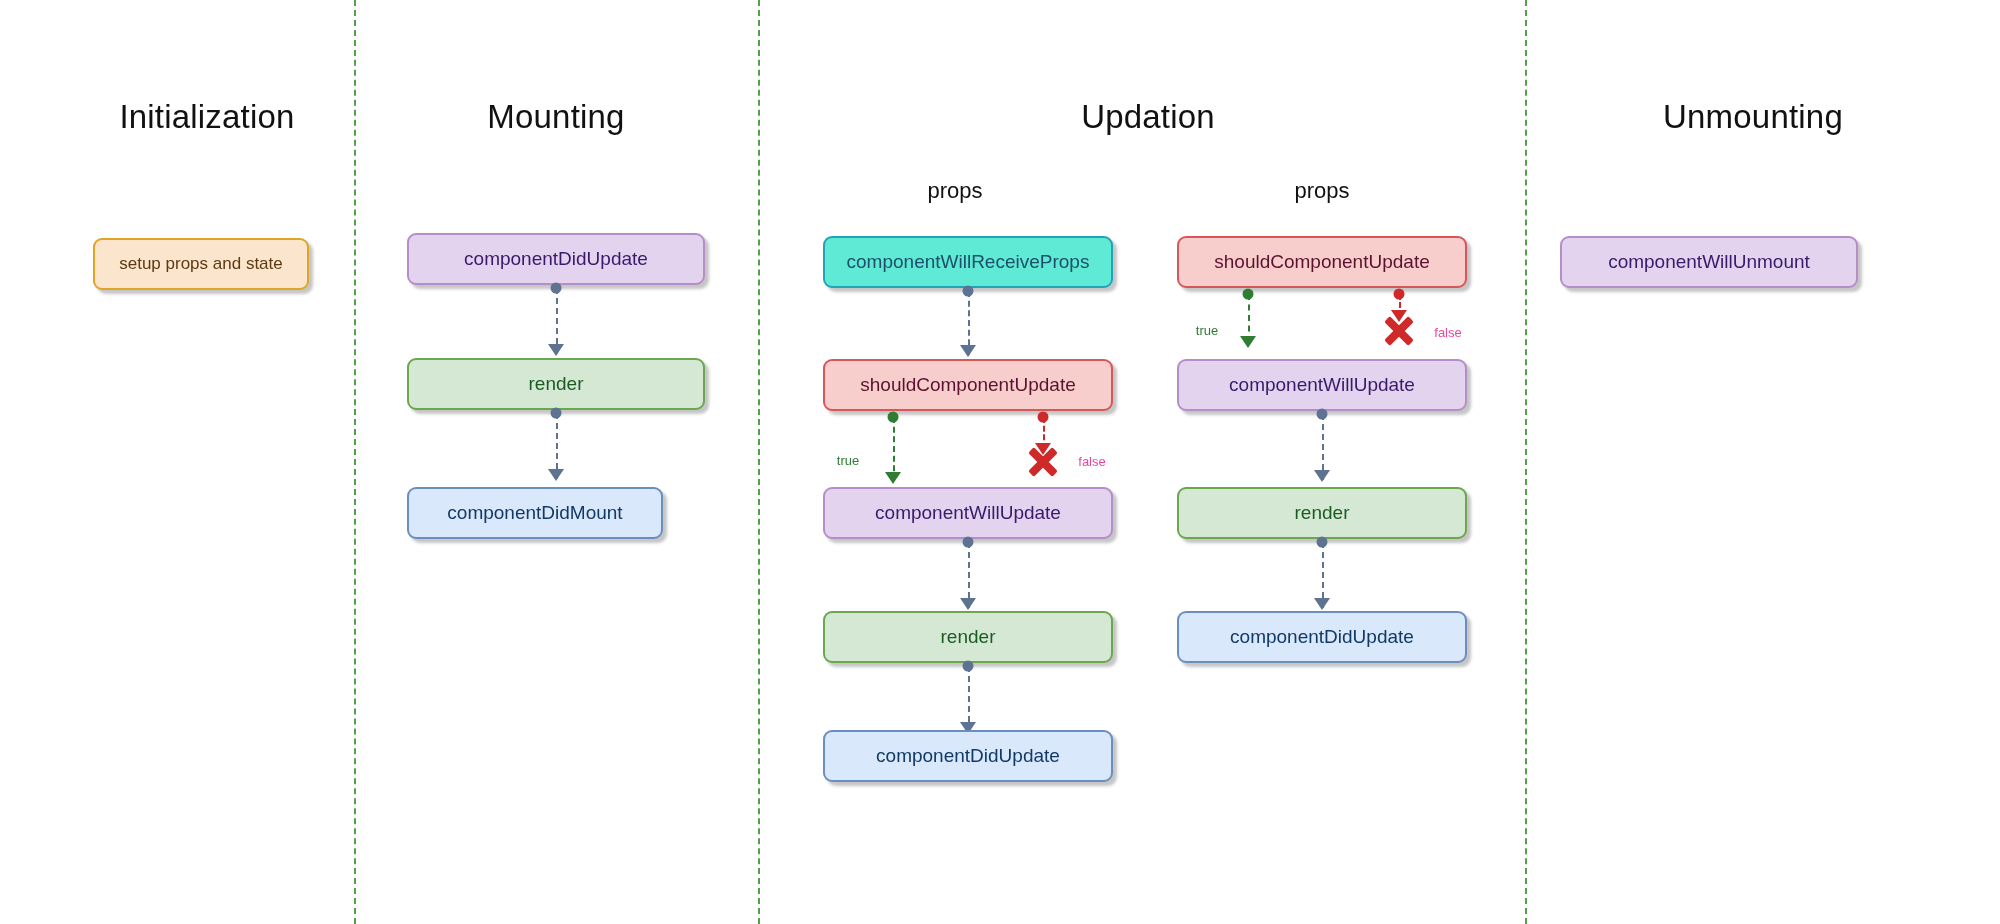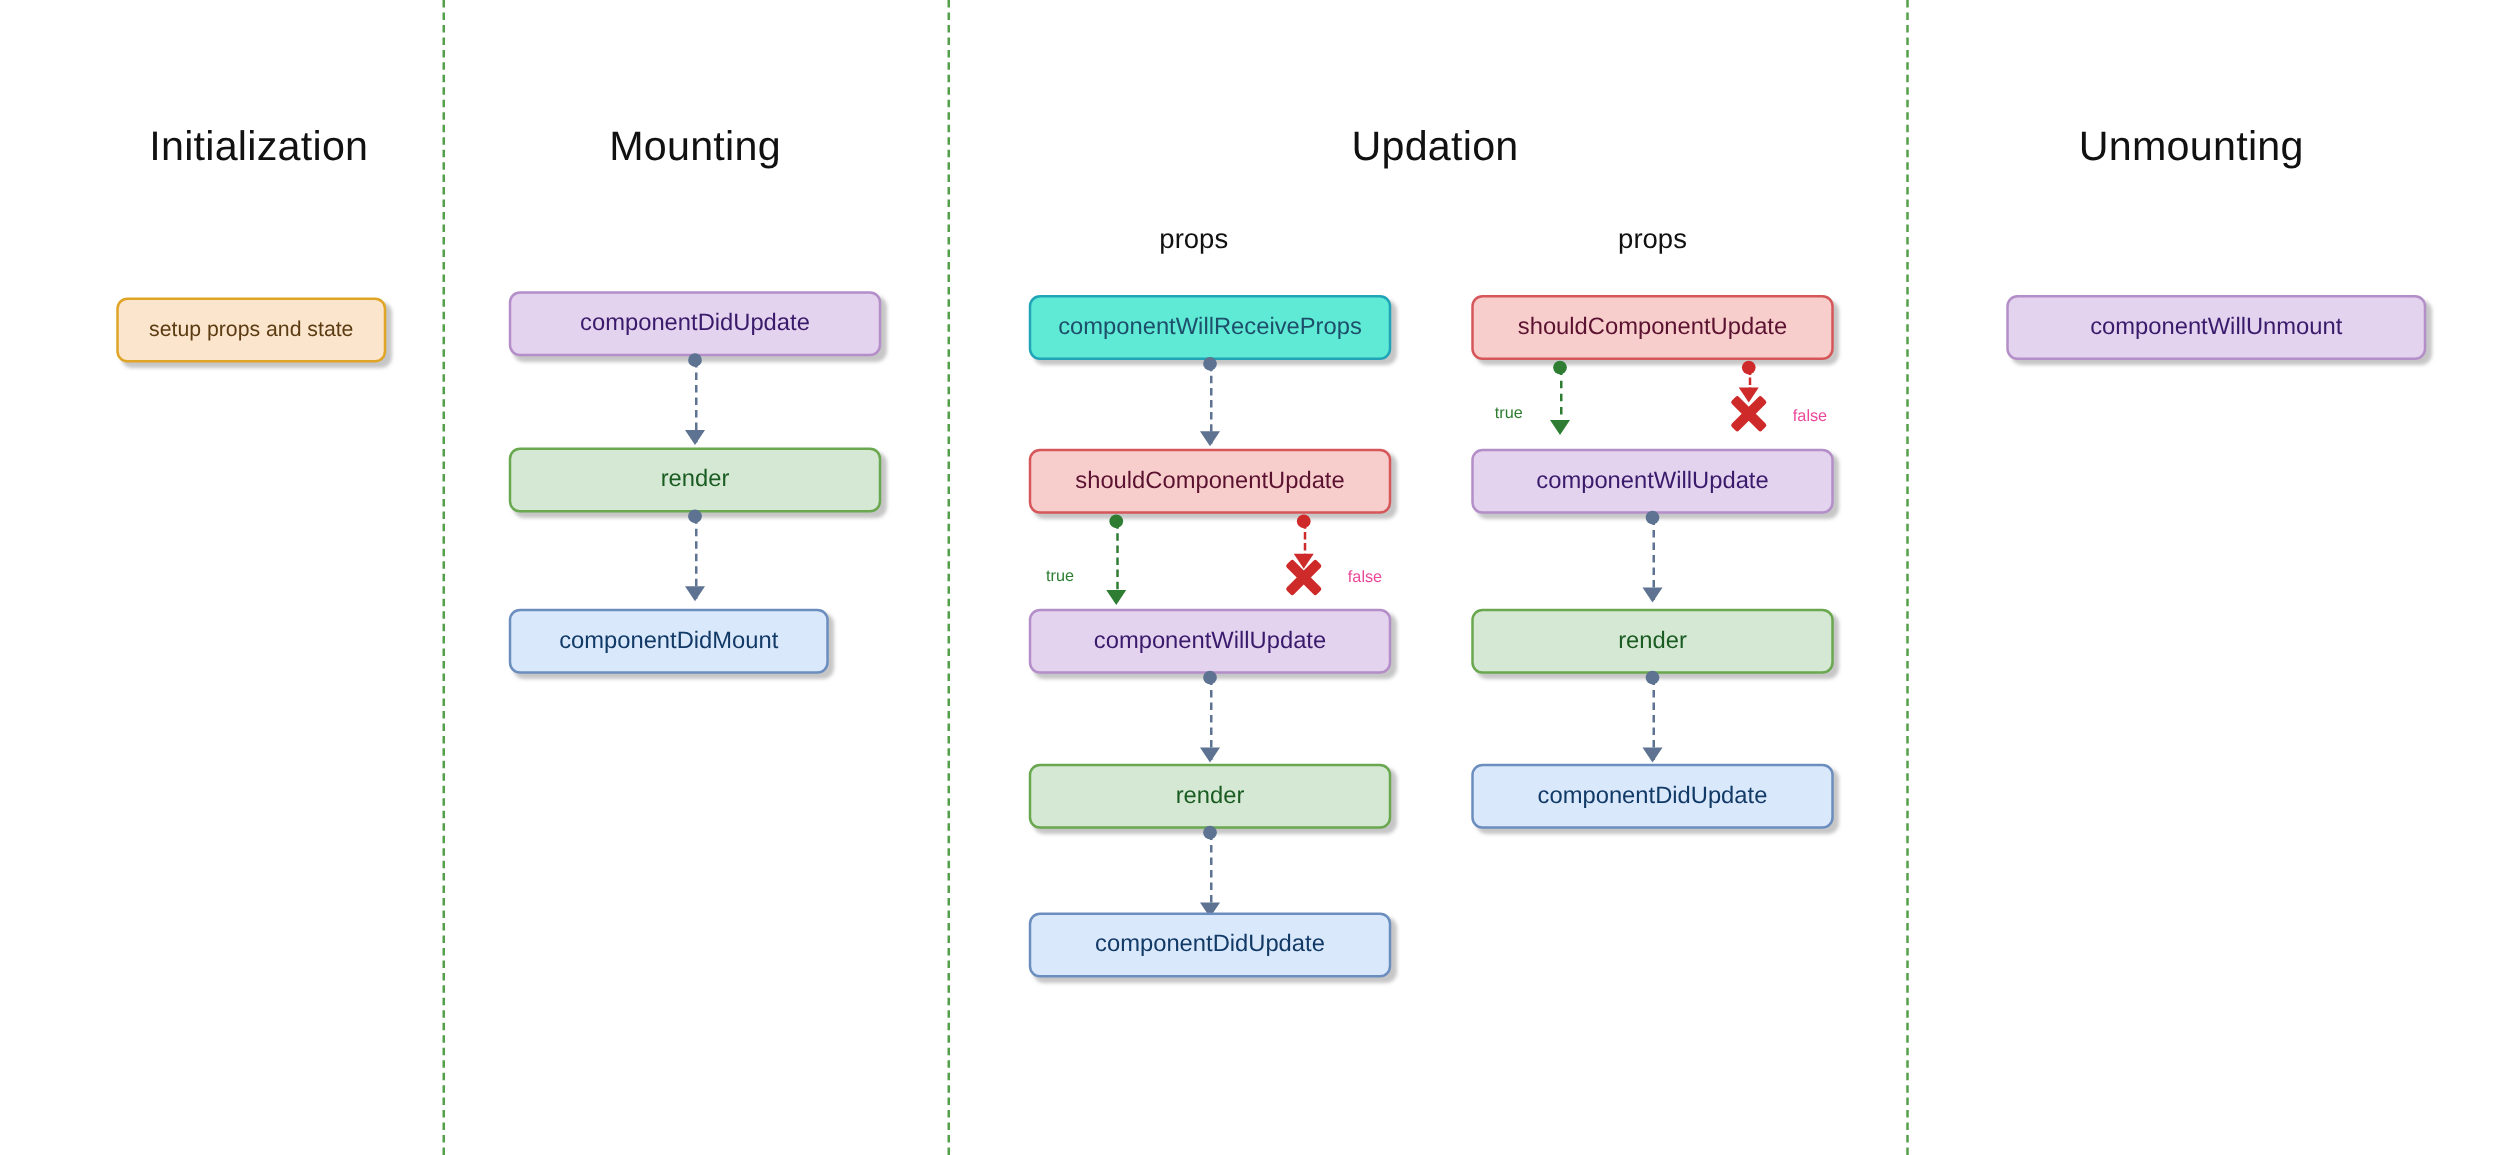--- a/index.html
+++ b/index.html
@@ -247,15 +247,15 @@
   <div class="arrow gray" style="left:1322px; top:470px;"></div>
 
   <div class="node green" style="left:1177px; top:487px; width:290px;">render</div>
 
   <div class="dot gray" style="left:1322px; top:542px;"></div>
   <div class="conn gray" style="left:1322px; top:542px; height:66px;"></div>
   <div class="arrow gray" style="left:1322px; top:598px;"></div>
 
   <div class="node blue" style="left:1177px; top:611px; width:290px;">componentDidUpdate</div>
 
-  <div class="node purple" style="left:1605px; top:236px; width:336px;">componentWillUnmount</div>
+  <div class="node purple" style="left:1560px; top:236px; width:298px;">componentWillUnmount</div>
 
 </div>
 
 </body></html>

